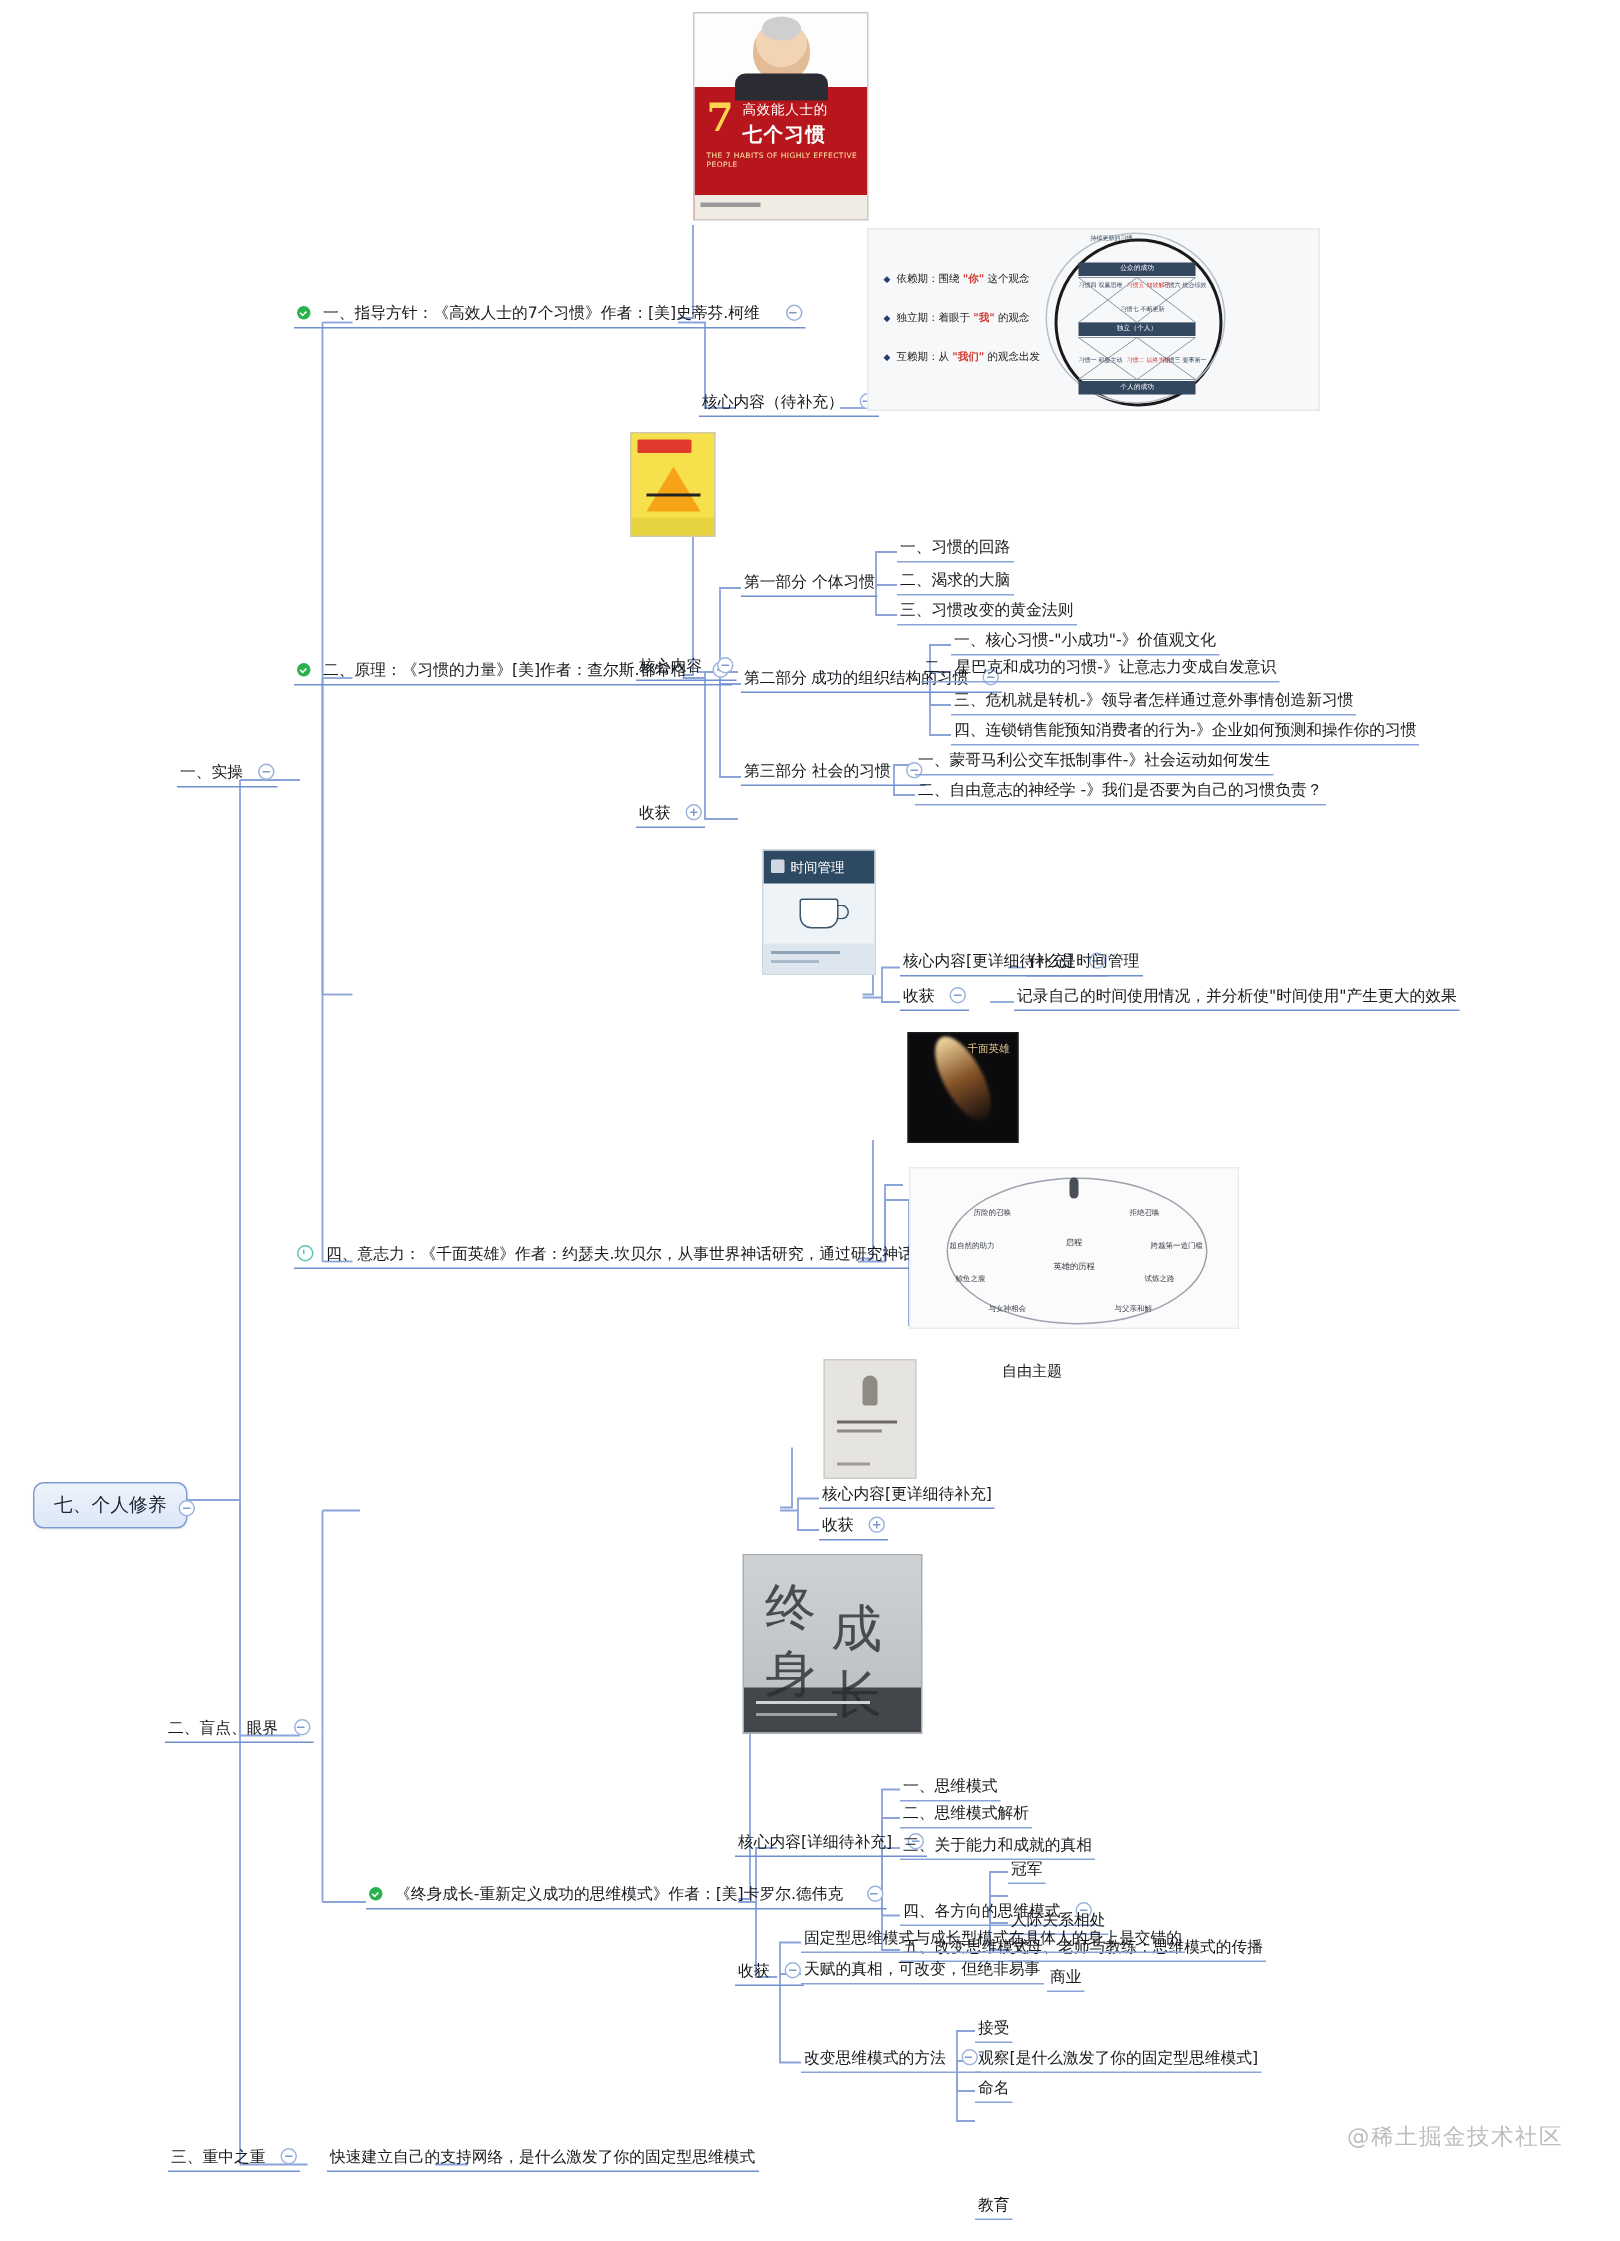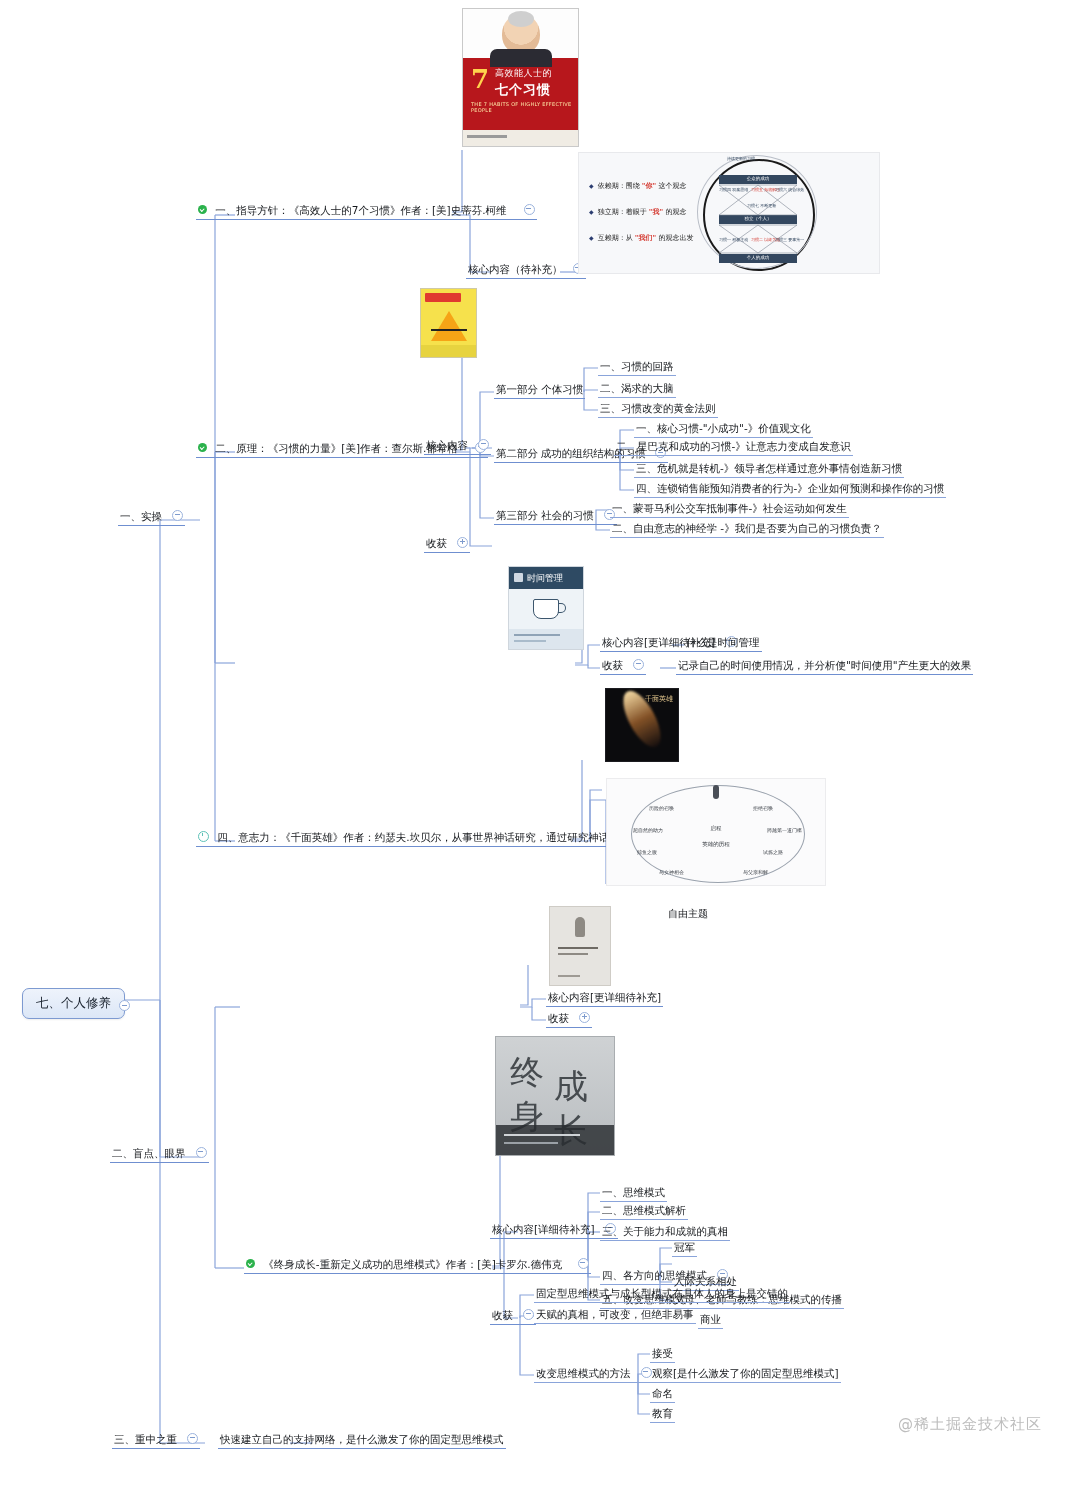--- a/index.html
+++ b/index.html
@@ -531,17 +531,17 @@
   <div class="node ul2" style="left:534px;top:1286px;"><span class="txt">固定型思维模式与成长型模式在具体人的身上是交错的</span></div>
   <div class="node ul2" style="left:534px;top:1307px;"><span class="txt">天赋的真相，可改变，但绝非易事</span></div>
   <div class="node ul2" style="left:534px;top:1366px;">
     <span class="txt">改变思维模式的方法</span>
     <span class="handle"></span>
   </div>
 
   <div class="node ul2" style="left:650px;top:1346px;"><span class="txt">接受</span></div>
   <div class="node ul2" style="left:650px;top:1366px;"><span class="txt">观察[是什么激发了你的固定型思维模式]</span></div>
   <div class="node ul2" style="left:650px;top:1386px;"><span class="txt">命名</span></div>
-  <div class="node ul2" style="left:650px;top:1406px;font-family:Liberation Serif, serif;"><span class="txt">教育</span></div>
+  <div class="node ul2" style="left:650px;top:1464px;font-family:Liberation Serif, serif;"><span class="txt">教育</span></div>
 
   
   <div class="wm">@稀土掘金技术社区</div>
 </div>
 
 </body></html>

